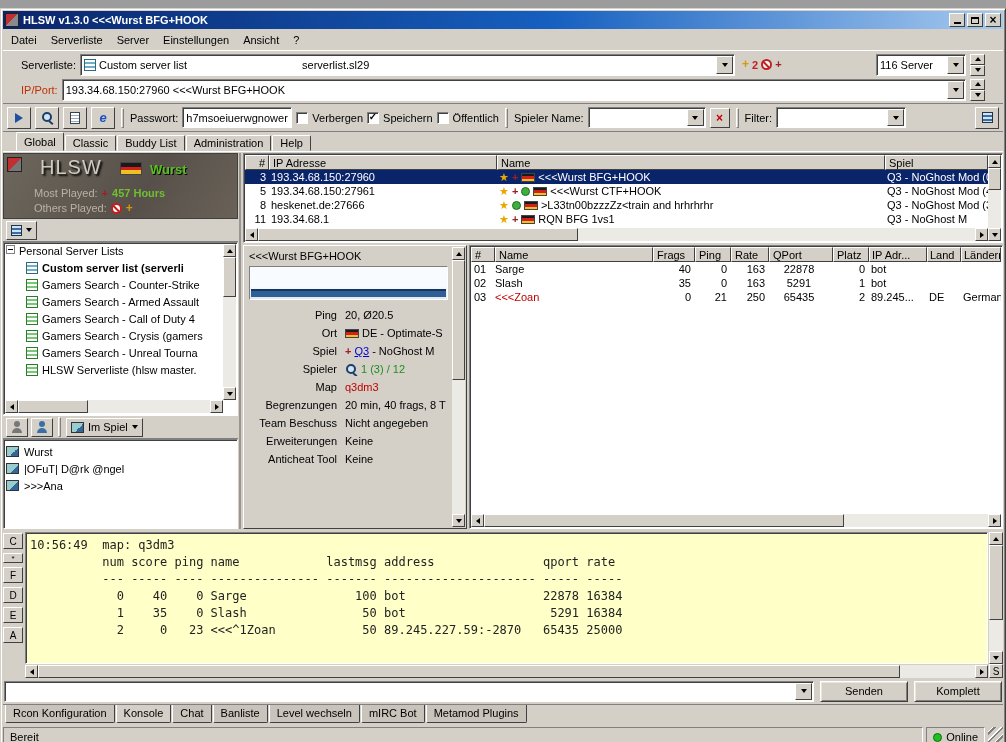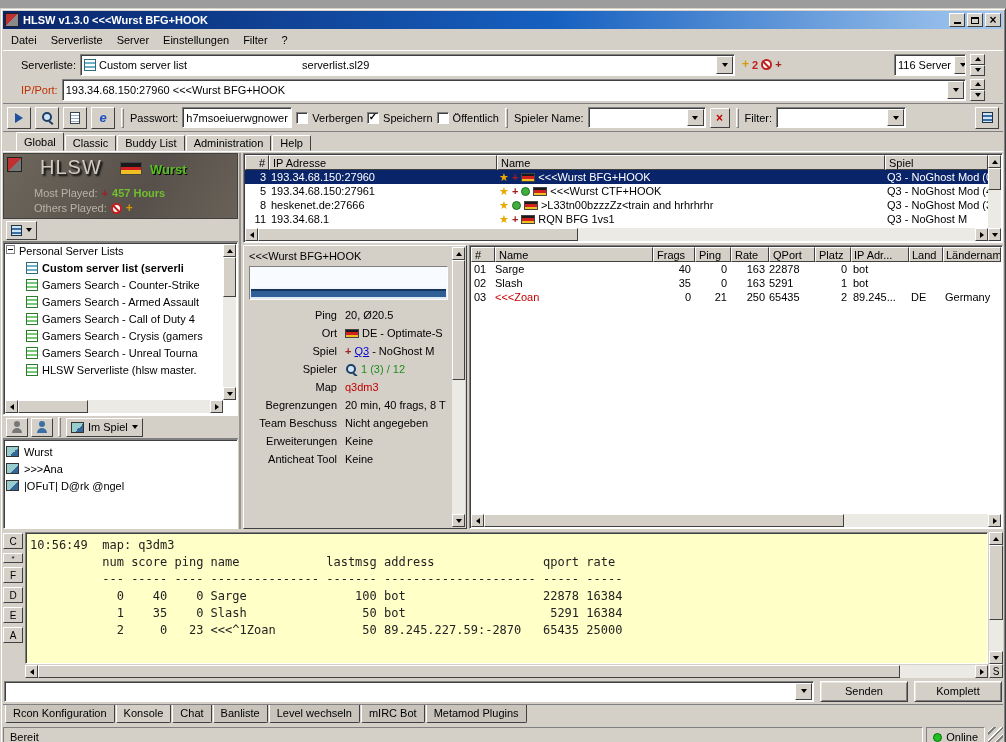--- a/index.html
+++ b/index.html
@@ -135,21 +135,21 @@
   
   .players{flex:1 1 auto;position:relative;background:#fff;border:1px solid;border-color:#808080 #fff #fff #808080;box-shadow:inset 1px 1px 0 #404040;margin-left:2px;overflow:hidden;min-width:0}
   .phead{display:flex;height:15px;position:absolute;top:1px;left:1px;right:1px;overflow:hidden}
   .prows{position:absolute;top:16px;left:1px;right:1px}
   .prow{height:14px;display:flex;align-items:center;white-space:nowrap;overflow:hidden}
   .pc0{width:24px;padding-left:3px;flex:0 0 auto}
   .pc1{width:158px;flex:0 0 auto;overflow:hidden}
   .pc2{width:42px;text-align:right;padding-right:4px;flex:0 0 auto}
   .pc3{width:36px;text-align:right;padding-right:4px;flex:0 0 auto}
   .pc4{width:38px;text-align:right;padding-right:4px;flex:0 0 auto}
-  .pc5{width:46px;text-align:left;padding-right:4px;flex:0 0 auto}
+  .pc5{width:64px;text-align:center;padding-right:4px;flex:0 0 auto}
   .pc6{width:36px;text-align:right;padding-right:4px;flex:0 0 auto}
   .pc7{width:58px;padding-left:2px;flex:0 0 auto}
   .pc8{width:34px;padding-left:2px;flex:0 0 auto}
   .pc9{flex:1 1 auto;padding-left:2px;overflow:hidden}
   .hcell.pc2,.hcell.pc3,.hcell.pc4,.hcell.pc5,.hcell.pc6{justify-content:flex-start}
   .players-hs{position:absolute;left:1px;right:1px;bottom:1px;height:13px;background:#eceae5;display:flex}
   .players-hs .sbtn{width:13px;height:13px}
   
   .conregion{height:146px;flex:0 0 auto;display:flex;margin-top:3px}
   .conbtns{width:22px;flex:0 0 auto;display:flex;flex-direction:column;gap:4px;padding:1px 2px 1px 0;align-items:stretch}
@@ -195,21 +195,21 @@
     <span class="tbtn">
         <span class="g-close">×</span>
       </span>
   </div>
 
   <div class="menubar">
     <span class="menu-item">Datei</span>
     <span class="menu-item">Serverliste</span>
     <span class="menu-item">Server</span>
     <span class="menu-item">Einstellungen</span>
-    <span class="menu-item">Filter</span>
+    <span class="menu-item">Ansicht</span>
     <span class="menu-item">?</span>
   </div>
 
   <div class="bars">
     <div class="bar-row">
       <span class="lbl">Serverliste:</span>
       <div class="combo" style="width:655px">
         <span class="ico-slist teal"></span>
         <span style="width:200px;overflow:hidden">Custom server list</span>
         <span>serverlist.sl29</span>
@@ -217,21 +217,21 @@
             <span class="td"></span>
           </span>
       </div>
       <span class="filtico">
         <span class="xgold">+</span>
         <span class="badge2">2</span>
         <span class="ico-noentry"></span>
         <span class="xcross">+</span>
       </span>
       <span class="grow"></span>
-      <div class="combo" style="width:72px">
+      <div class="combo" style="width:90px">
         <span>116 Server</span>
         <span class="cbtn">
             <span class="td"></span>
           </span>
       </div>
       <span class="spin">
         <span class="sbtn">
             <span class="tu"></span>
           </span>
         <span class="sbtn">
@@ -415,25 +415,25 @@
           <span class="td"></span>
         </span>
       </div>
       <div class="buddylist">
         <div class="brow">
           <span class="ico-pc"></span>
           <span>Wurst</span>
         </div>
         <div class="brow">
           <span class="ico-pc"></span>
-          <span>&gt;&gt;&gt;Ana</span>
+          <span>|OFuT| D@rk @ngel</span>
         </div>
         <div class="brow">
           <span class="ico-pc"></span>
-          <span>|OFuT| D@rk @ngel</span>
+          <span>&gt;&gt;&gt;Ana</span>
         </div>
       </div>
     </div>
 
     <div class="right">
 
       <div class="svregion">
         <div class="svhead">
           <span class="hcell c0h">#</span>
           <span class="hcell" style="width:228px">IP Adresse</span>

